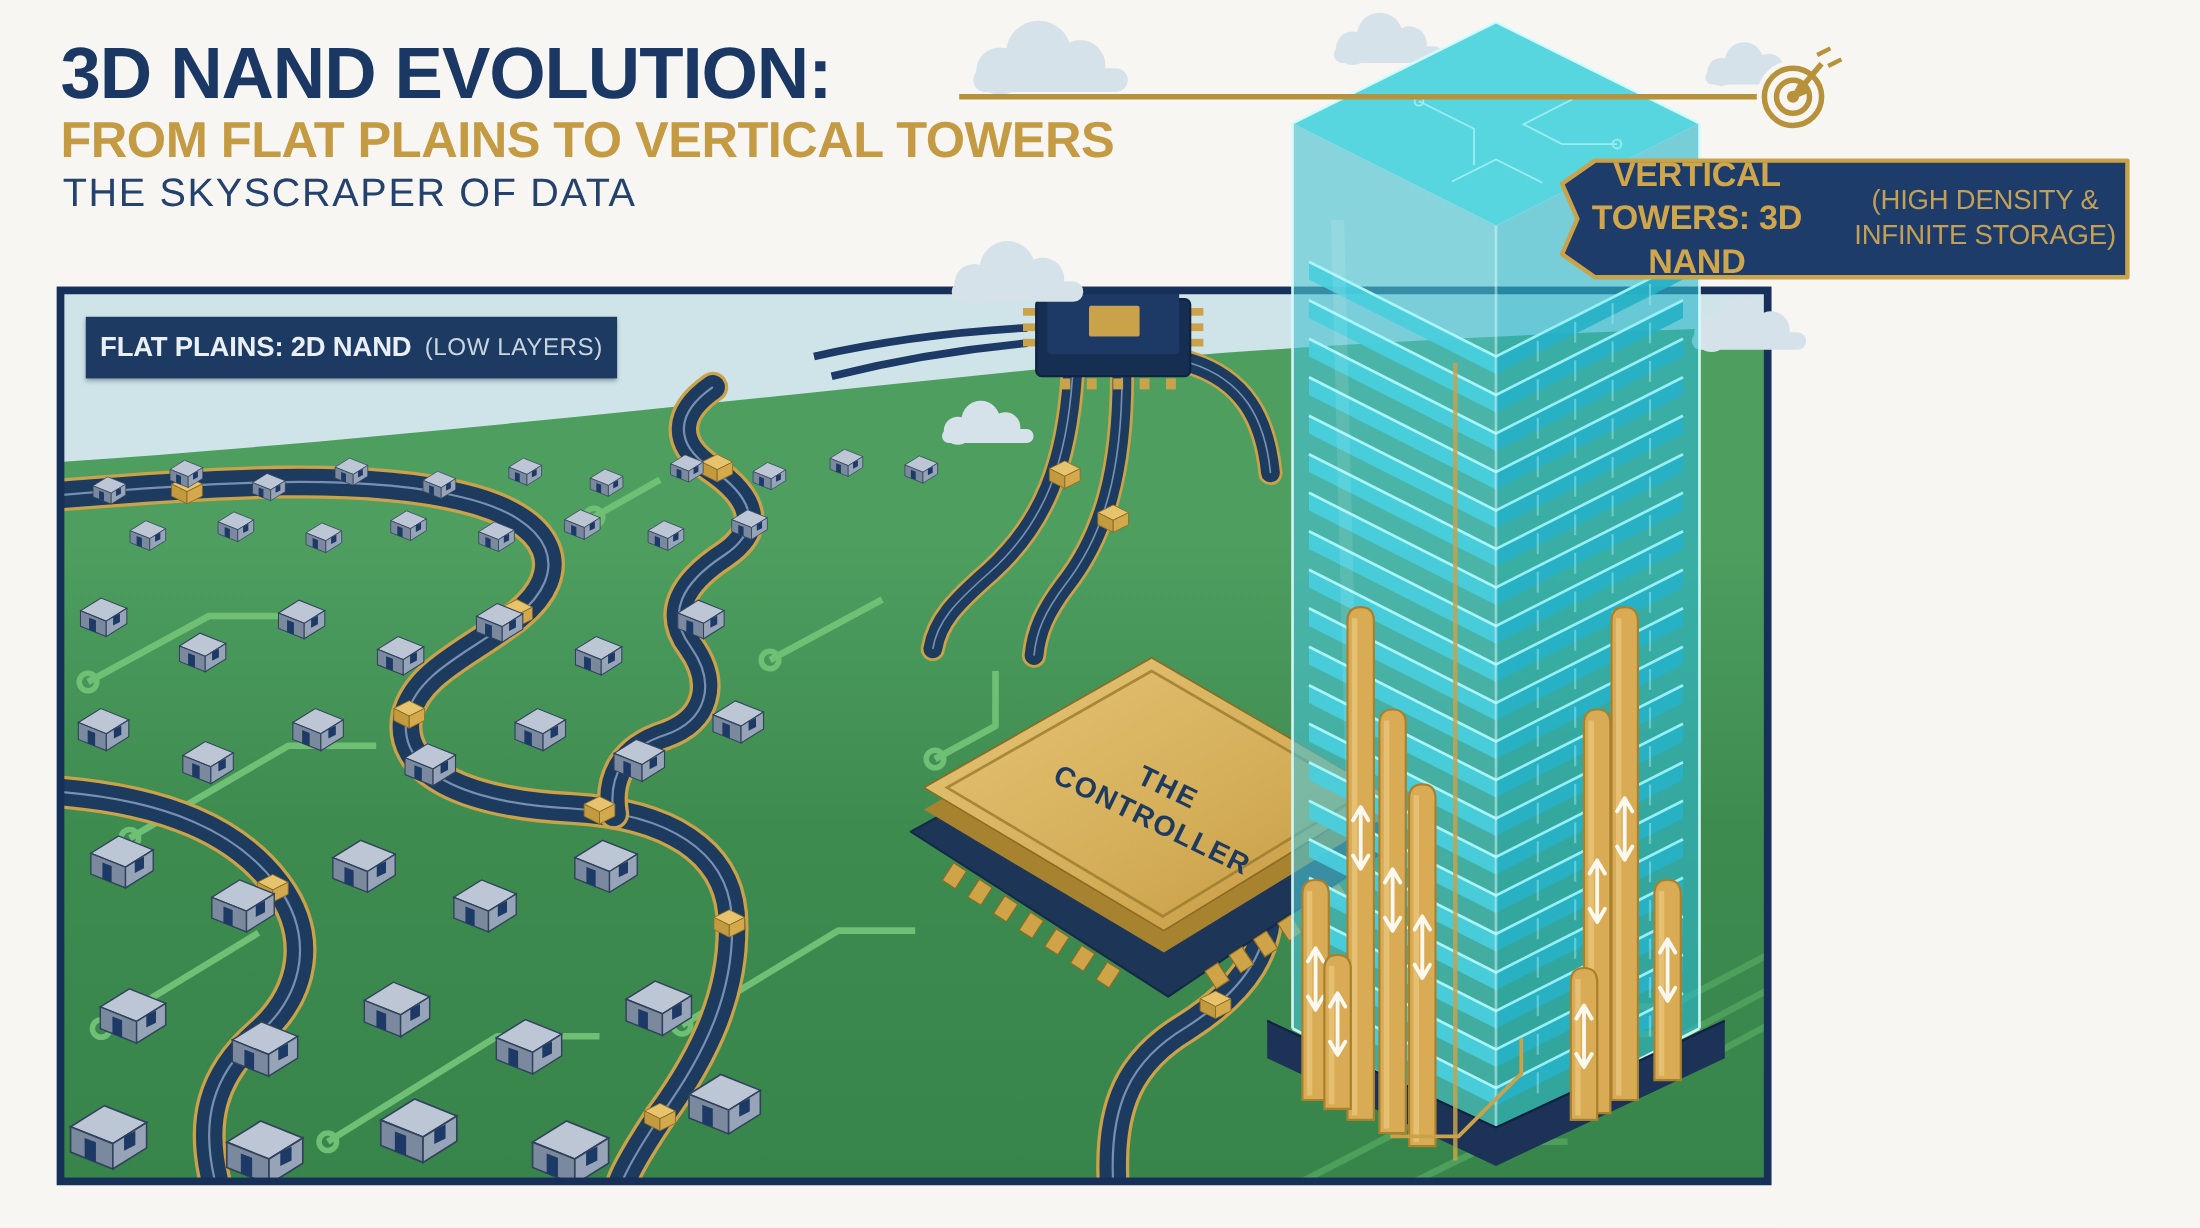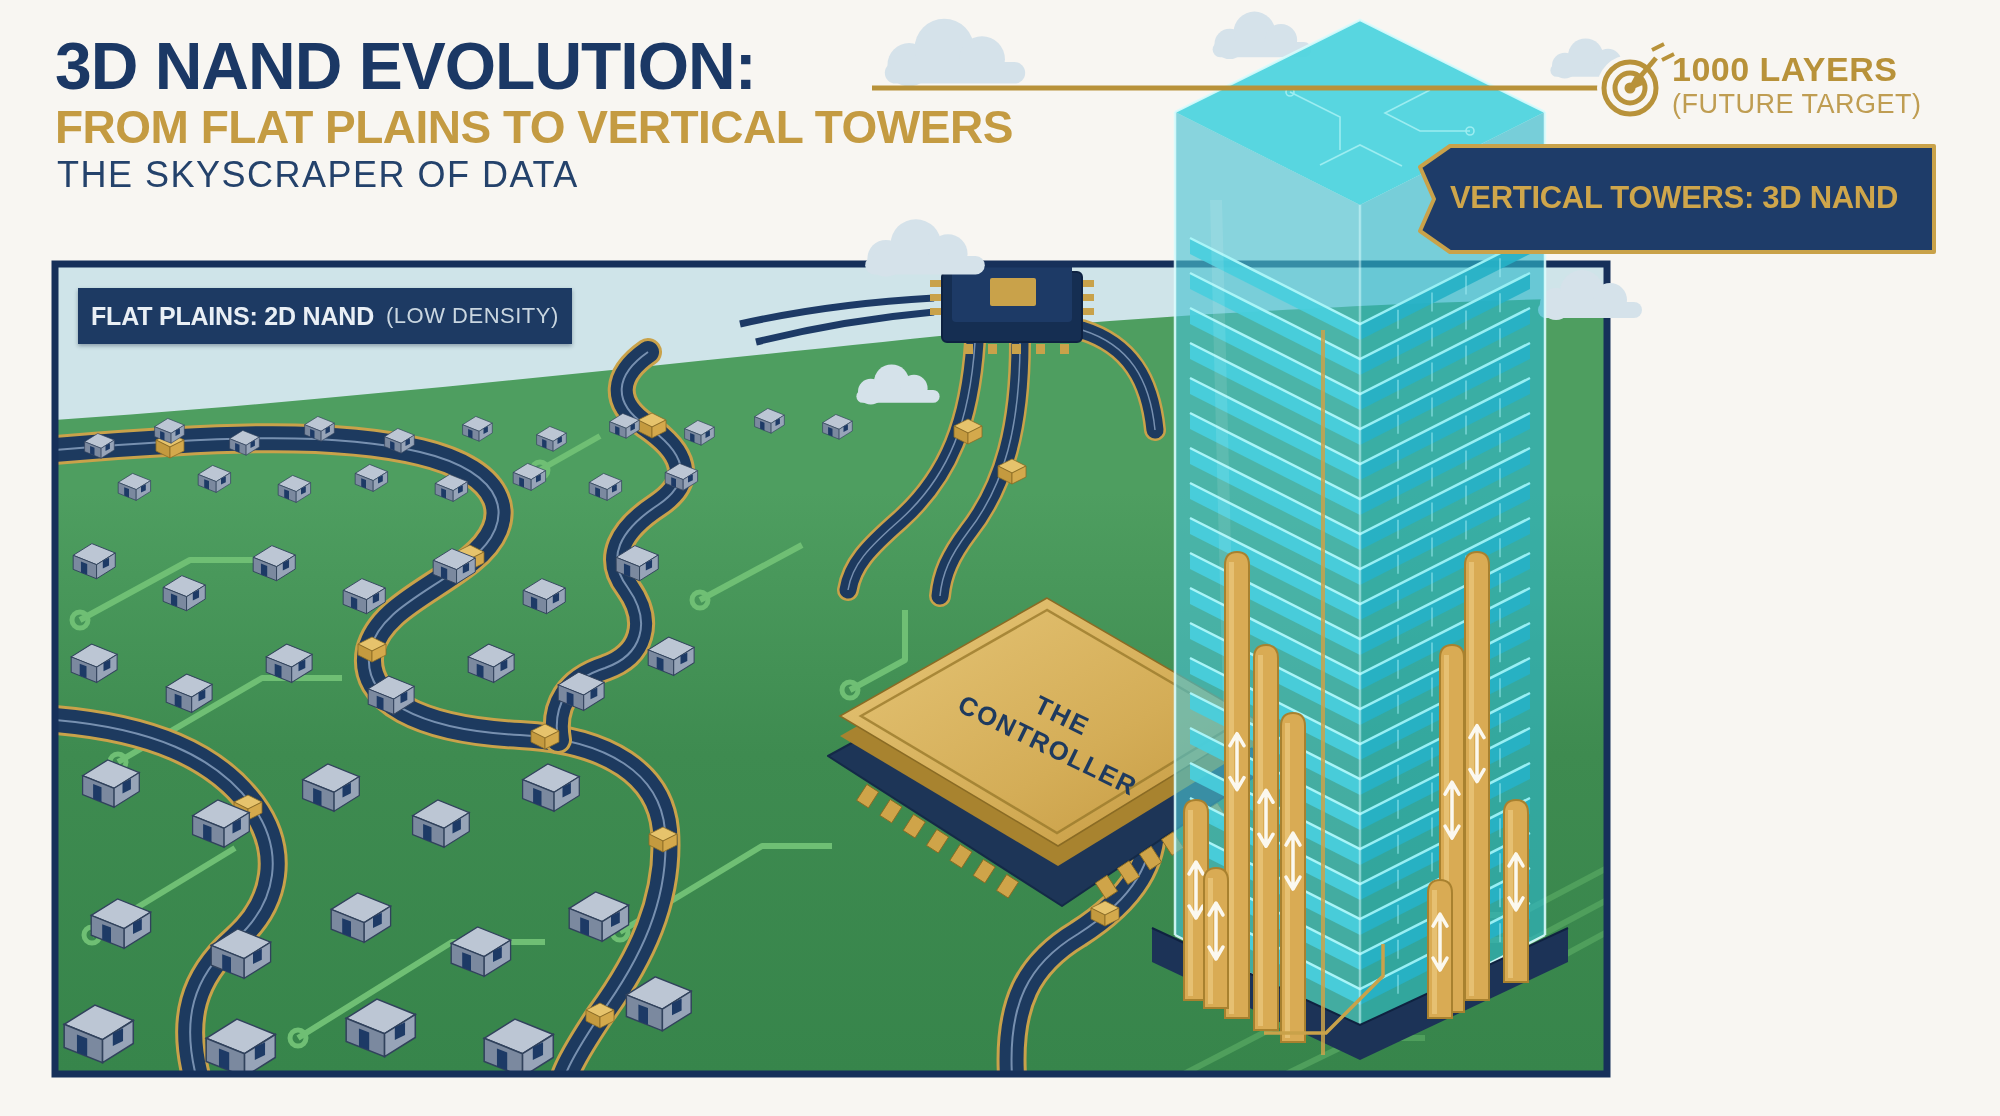--- a/index.html
+++ b/index.html
@@ -500,30 +500,27 @@
 
   <polyline points="1264,1033 1326,1033 1383,976 1383,944" fill="none" stroke="#c9a24a" stroke-width="3.5"></polyline>
 </svg>
 
 <div class="ov title">3D NAND EVOLUTION:</div>
 <div class="ov tagline">THE SKYSCRAPER OF DATA</div>
 <div class="ov subtitle">FROM FLAT PLAINS TO VERTICAL TOWERS</div>
 
 <div class="ov badge-flat">
   <span class="b">FLAT PLAINS: 2D NAND</span>
-  <span class="l">(LOW DENSITY)</span>
+  <span class="l">(LOW LAYERS)</span>
 </div>
 
-<div class="ov target-text">
-  <div class="b">1000 LAYERS</div>
-  <div class="l">(FUTURE TARGET)</div>
-</div>
 
 <div class="ov banner-vt">
   <div class="b">VERTICAL TOWERS: 3D NAND</div>
+  <div class="l">(HIGH DENSITY &amp; INFINITE STORAGE)</div>
 </div>
 
 
 <div class="ov controller-label">
   <div class="t1">THE</div>
   <div class="t2">CONTROLLER</div>
 </div>
 
 </div>
 

